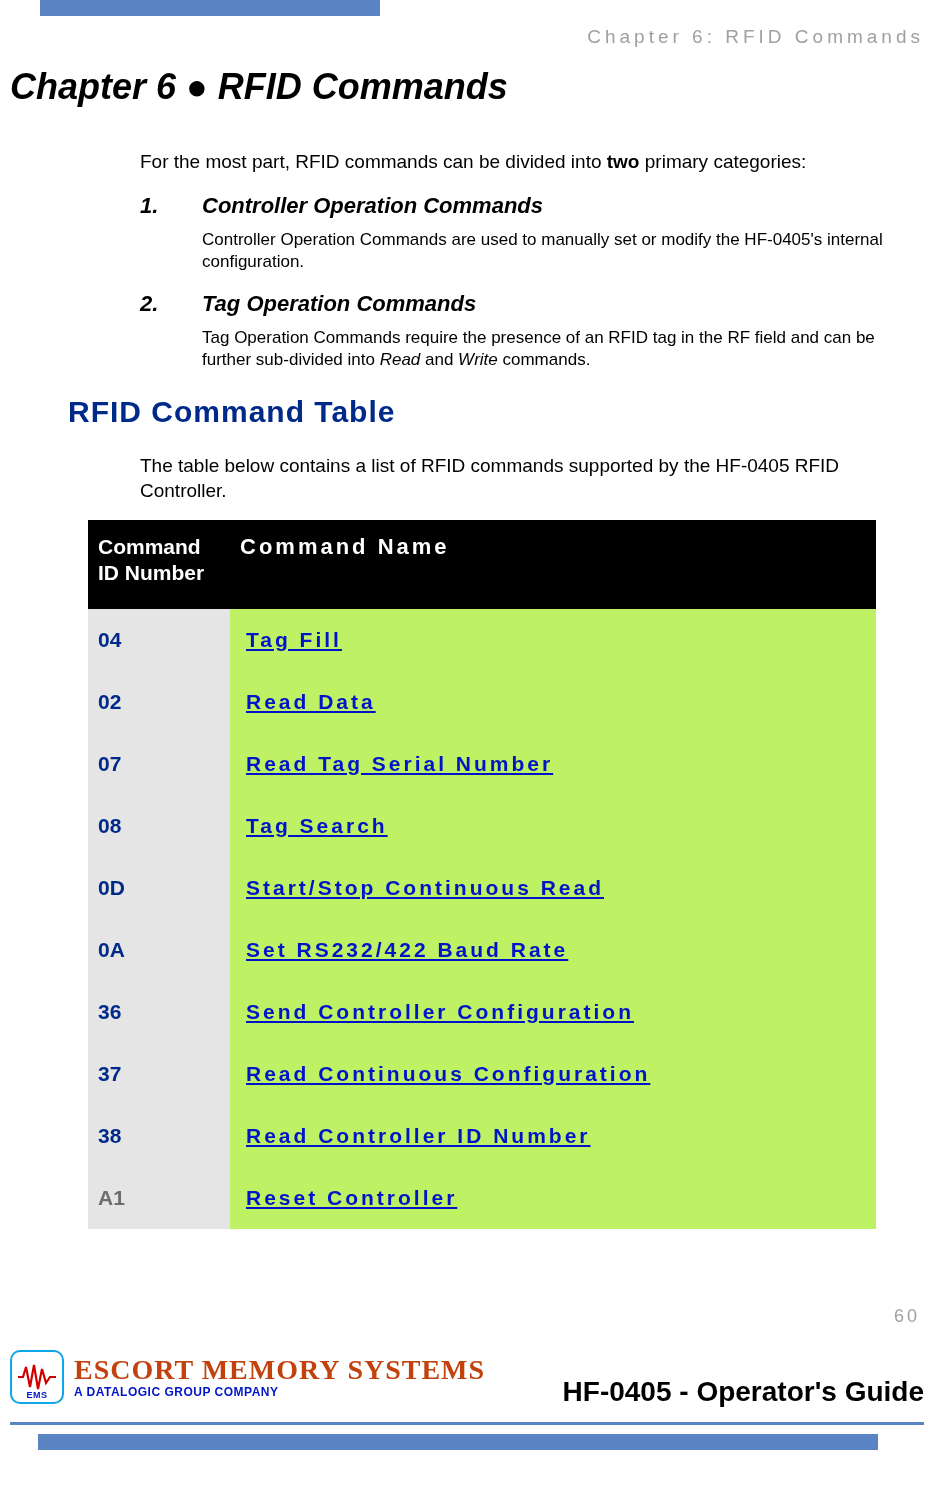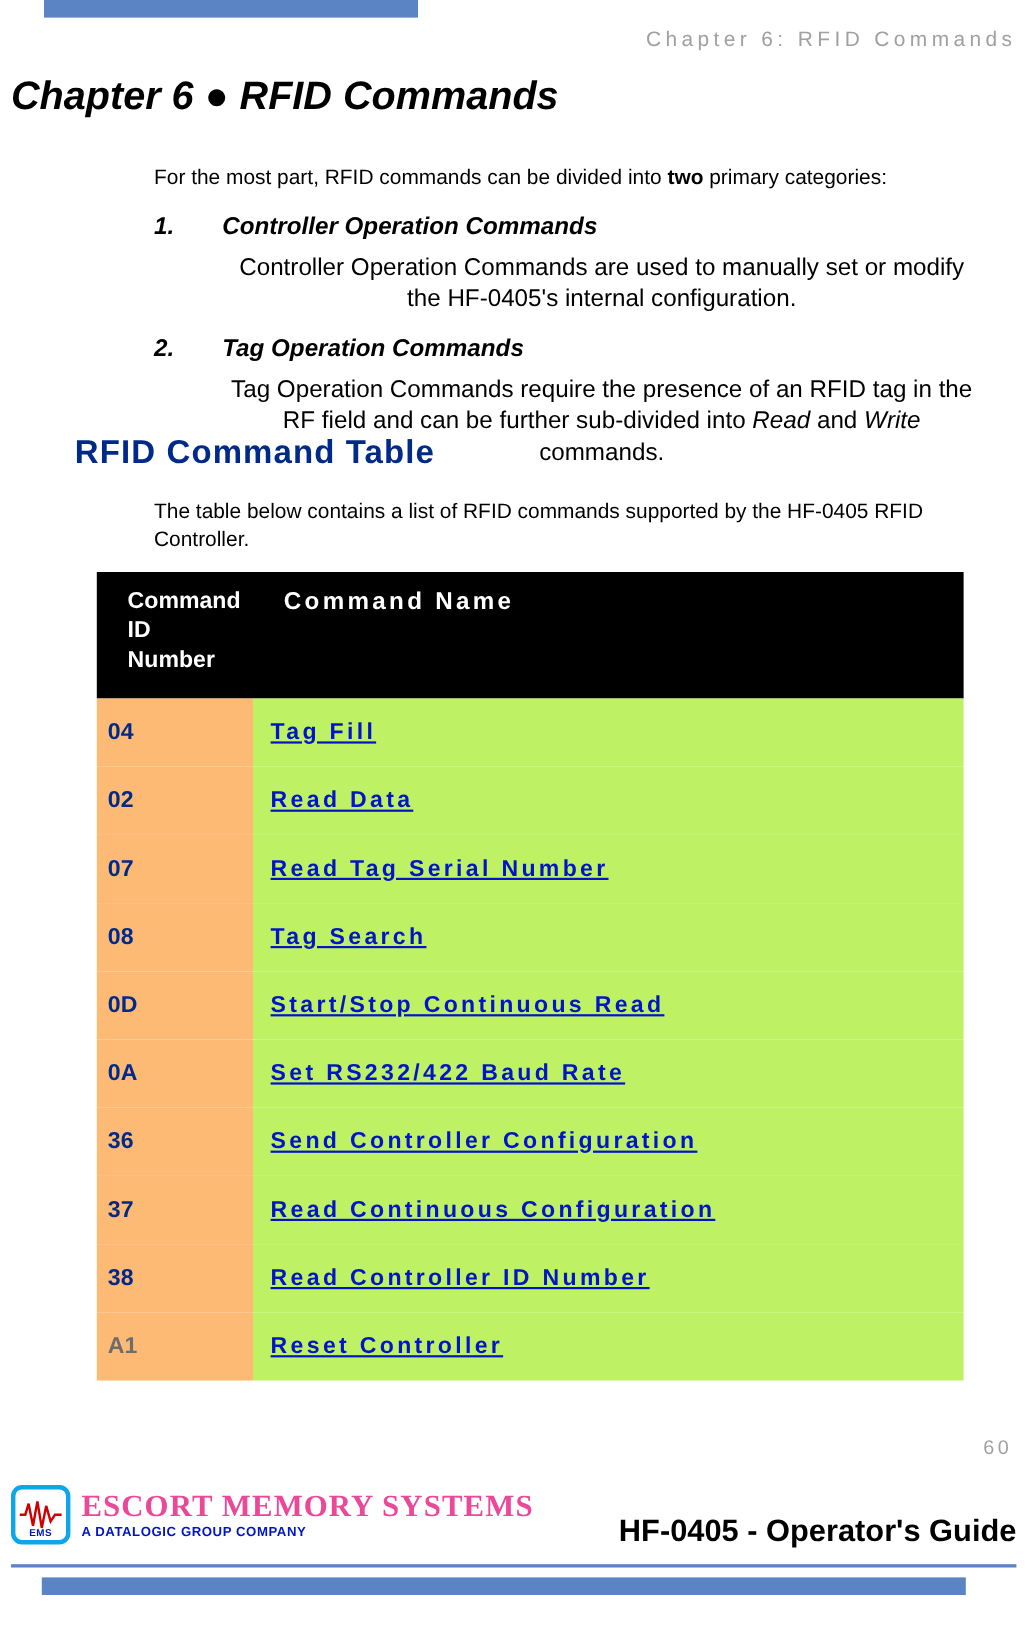--- a/index.html
+++ b/index.html
@@ -57,25 +57,24 @@
     font-style: italic;
     width: 62px;
     flex-shrink: 0;
   }
   .ol-head {
     font-size: 22px;
     font-weight: bold;
     font-style: italic;
   }
   .ol-body {
-    font-size: 22px;
+    font-size: 17px;
     line-height: 1.3;
     margin: 6px 0 18px 62px;
     width: 690px;
-    text-align: center;
   }
   .section-h2 {
     position: absolute;
     top: 395px;
     left: 68px;
     font-family: Verdana, Arial, sans-serif;
     font-size: 30px;
     font-weight: 900;
     color: #002a8a;
     letter-spacing: 1px;
@@ -93,42 +92,42 @@
     top: 520px;
     left: 88px;
     border-collapse: collapse;
     width: 788px;
   }
   table.cmd th {
     background: #000;
     color: #fff;
     text-align: left;
     vertical-align: top;
-    padding: 14px 10px 22px 28px;
+    padding: 14px 10px 22px 10px;
   }
   table.cmd th.col-id {
     width: 142px;
     font-family: Arial, sans-serif;
     font-size: 21px;
     font-weight: bold;
     line-height: 1.25;
   }
   table.cmd th.col-name {
     font-family: Verdana, Arial, sans-serif;
     font-size: 22px;
     font-weight: bold;
     letter-spacing: 3px;
   }
   table.cmd td {
     padding: 0;
     height: 62px;
     vertical-align: middle;
   }
   table.cmd td.id-cell {
-    background: #fdba74;
+    background: #e5e5e5;
     color: #002a8a;
     font-family: Arial, sans-serif;
     font-size: 21px;
     font-weight: bold;
     padding-left: 10px;
   }
   table.cmd tr:last-child td.id-cell {
     color: #6d6d6d;
   }
   table.cmd td.name-cell {
@@ -160,21 +159,21 @@
     right: 10px;
     height: 110px;
   }
   .footer-logo {
     display: flex;
     align-items: center;
     gap: 10px;
   }
   .ems-badge {
     width: 54px; height: 54px;
-    border: 4px solid #0ea5e9;
+    border: 2px solid #0ea5e9;
     border-radius: 10px;
     display: flex;
     align-items: center;
     justify-content: center;
     position: relative;
   }
   .ems-wave {
     width: 40px; height: 28px;
   }
   .ems-wave path { stroke: #d00000; stroke-width: 2.2; fill: none; }
@@ -189,21 +188,21 @@
   .brand-text {
     display: flex;
     flex-direction: column;
     line-height: 1.0;
   }
   .brand-main {
     font-family: "Times New Roman", serif;
     font-size: 28px;
     font-weight: bold;
     letter-spacing: 1px;
-    color: #ec4899;
+    color: #c2410c;
   }
   .brand-sub {
     font-family: Arial, sans-serif;
     font-size: 12px;
     font-weight: bold;
     color: #0014c8;
     letter-spacing: 0.5px;
     margin-top: 2px;
   }
   .footer-title {

